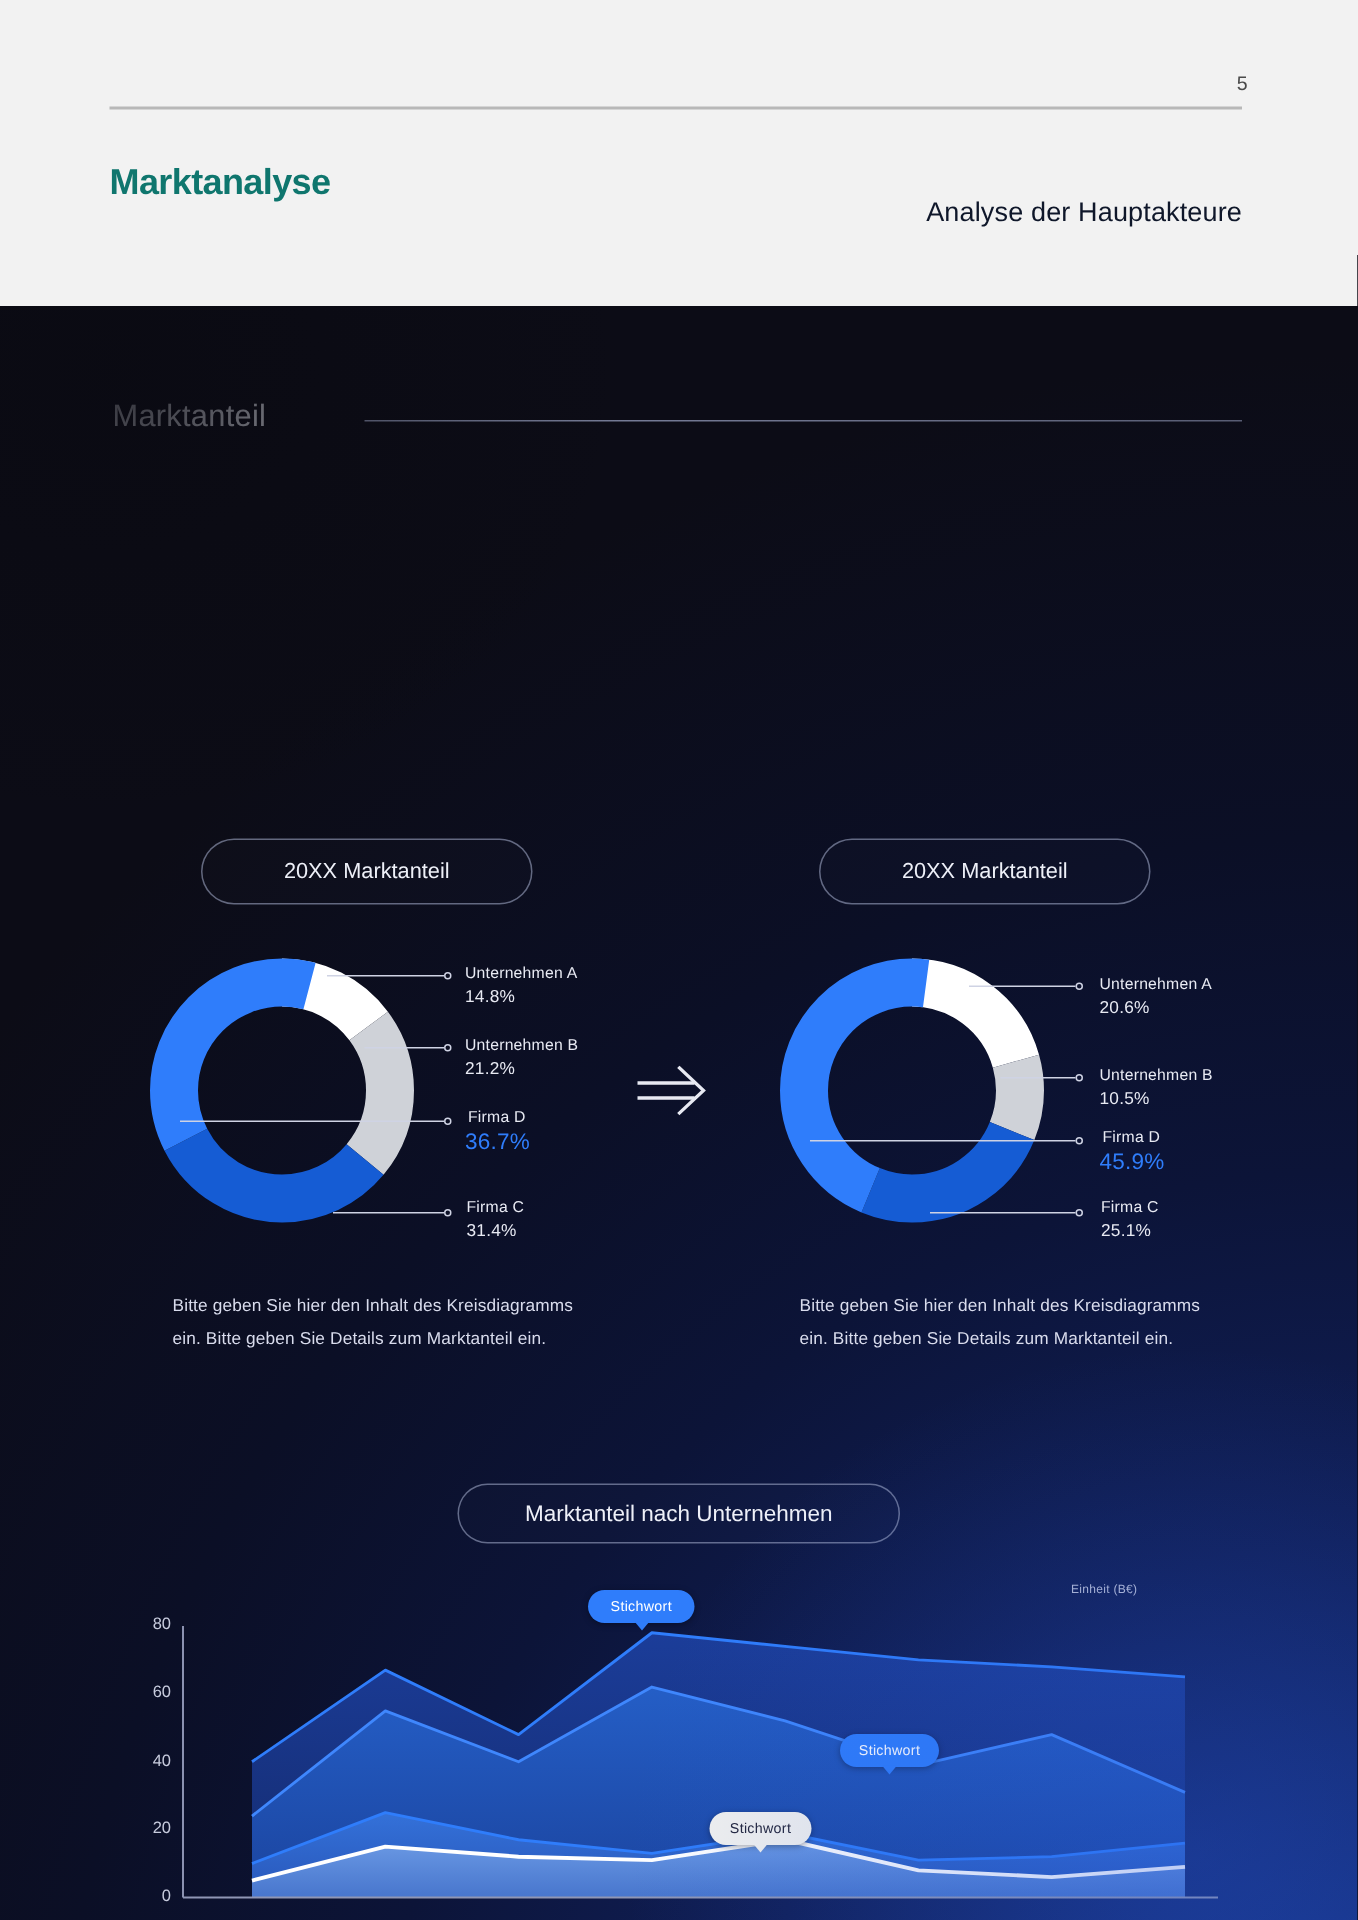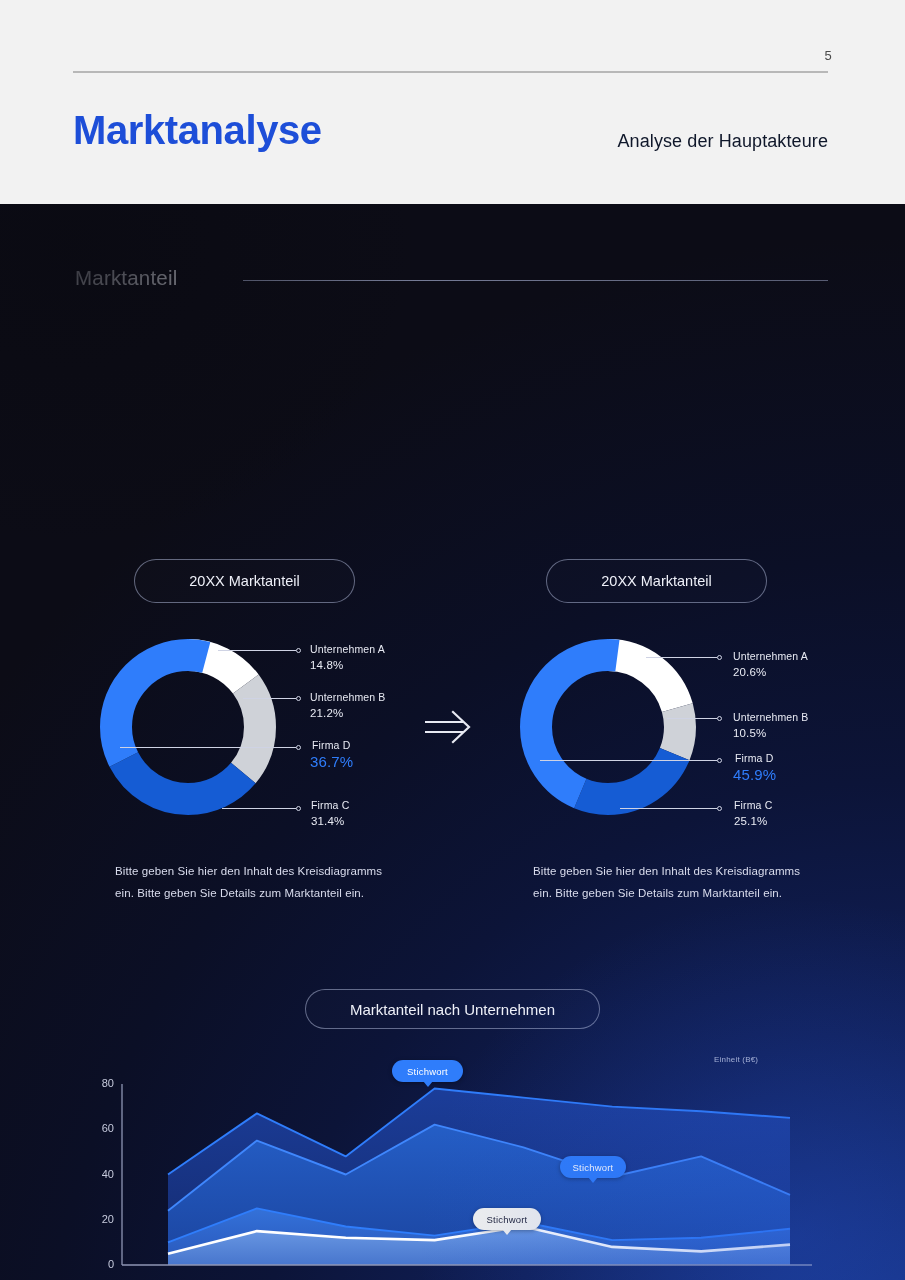--- a/index.html
+++ b/index.html
@@ -20,21 +20,21 @@
     position: absolute; left: 73px; top: 71px; width: 755px; height: 2px;
     background: #b8b8b8;
   }
   .page-num {
     position: absolute; left: 808px; top: 48px; width: 24px;
     text-align: right;
     font-size: 13px; color: #4a4a4a; letter-spacing: .2px;
   }
   .hdr-title {
     position: absolute; left: 73px; top: 108px;
-    font-size: 40px; font-weight: 700; color: #1d4ed8;
+    font-size: 24px; font-weight: 700; color: #0f766e;
     letter-spacing: -0.4px;
   }
   .hdr-sub {
     position: absolute; right: 77px; top: 131px;
     font-size: 18px; color: #0f172a; letter-spacing: .1px;
   }
 
   
   .body-dark {
     position: absolute; left: 0; top: 204px; width: 905px; height: 1076px;

